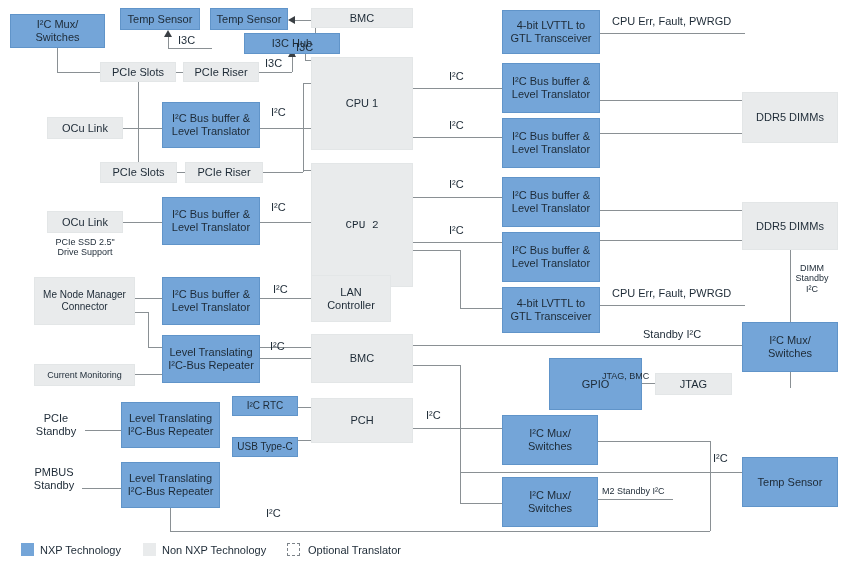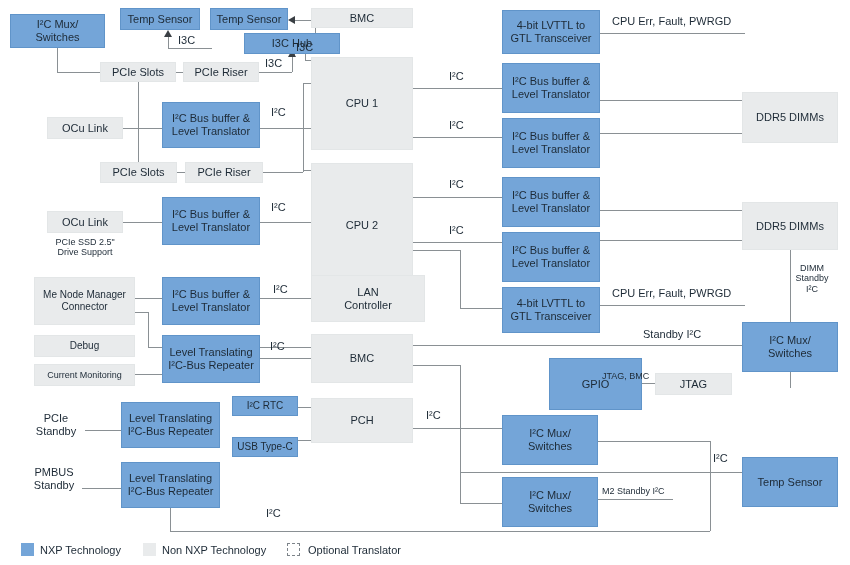--- a/index.html
+++ b/index.html
@@ -140,26 +140,25 @@
   <div class="box nxp" style="left:742px;top:457px;width:96px;height:50px;">Temp Sensor</div>
 
   <div class="box non" style="left:311px;top:8px;width:102px;height:20px;">BMC</div>
   <div class="box non" style="left:100px;top:62px;width:76px;height:20px;">PCIe Slots</div>
   <div class="box non" style="left:183px;top:62px;width:76px;height:20px;">PCIe Riser</div>
   <div class="box non" style="left:47px;top:117px;width:76px;height:22px;">OCu Link</div>
   <div class="box non" style="left:311px;top:57px;width:102px;height:93px;">CPU 1</div>
   <div class="box non" style="left:100px;top:162px;width:77px;height:21px;">PCIe Slots</div>
   <div class="box non" style="left:185px;top:162px;width:78px;height:21px;">PCIe Riser</div>
   <div class="box non" style="left:47px;top:211px;width:76px;height:22px;">OCu Link</div>
-  <div class="box non" style="left:311px;top:163px;width:102px;height:124px;">CPU 2</div>
+  <div class="box non" style="left:311px;top:163px;width:102px;height:124px;font-family:Liberation Mono, monospace;">CPU 2</div>
   <div class="box non fs10" style="left:34px;top:277px;width:101px;height:48px;">Me Node Manager
 Connector</div>
-  <div class="box non fs10" style="left:34px;top:335px;width:101px;height:22px;">Debug</div>
   <div class="box non fs9" style="left:34px;top:364px;width:101px;height:22px;">Current Monitoring</div>
-  <div class="box non" style="left:311px;top:275px;width:114px;height:47px;">LAN
+  <div class="box non" style="left:311px;top:275px;width:80px;height:47px;">LAN
 Controller</div>
   <div class="box non" style="left:311px;top:334px;width:102px;height:49px;">BMC</div>
   <div class="box non" style="left:311px;top:398px;width:102px;height:45px;">PCH</div>
   <div class="box non" style="left:742px;top:92px;width:96px;height:51px;">DDR5 DIMMs</div>
   <div class="box non" style="left:742px;top:202px;width:96px;height:48px;">DDR5 DIMMs</div>
   <div class="box non" style="left:655px;top:373px;width:77px;height:22px;">JTAG</div>
 
   <div class="lbl sm ctr" style="left:38px;top:237px;width:94px;">PCIe SSD 2.5"
 Drive Support</div>
   <div class="lbl ctr" style="left:28px;top:412px;width:56px;">PCIe

